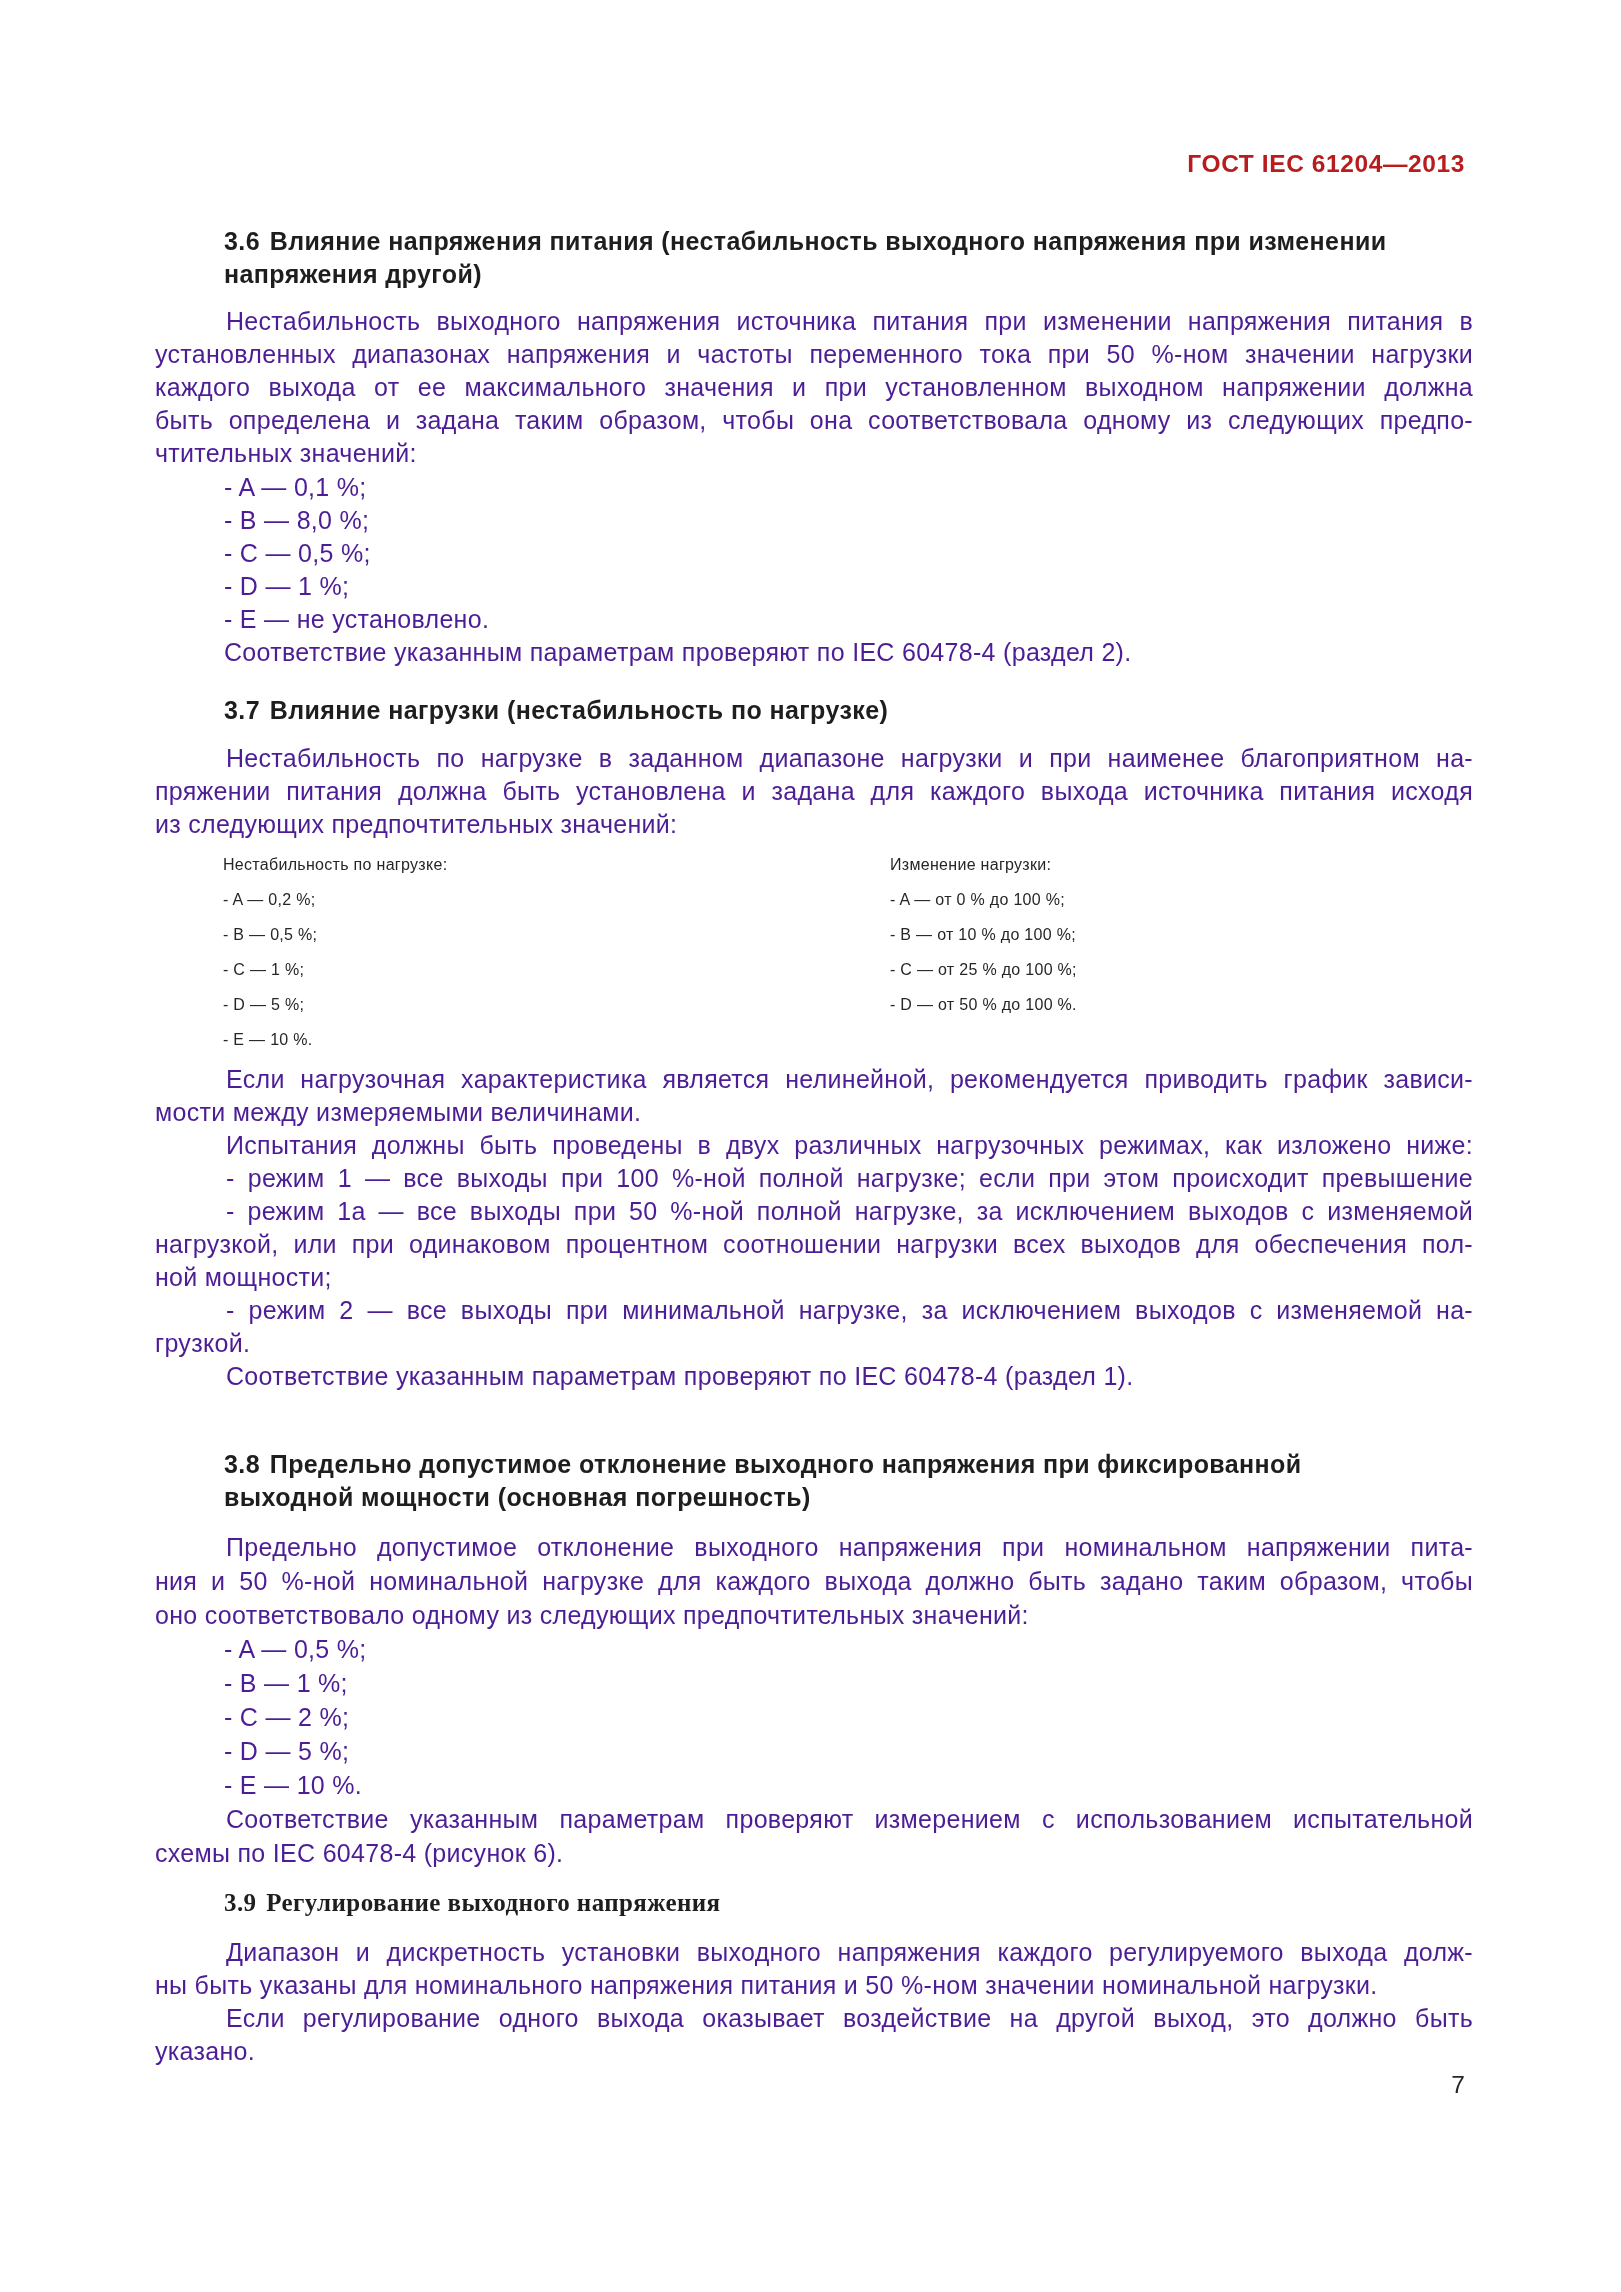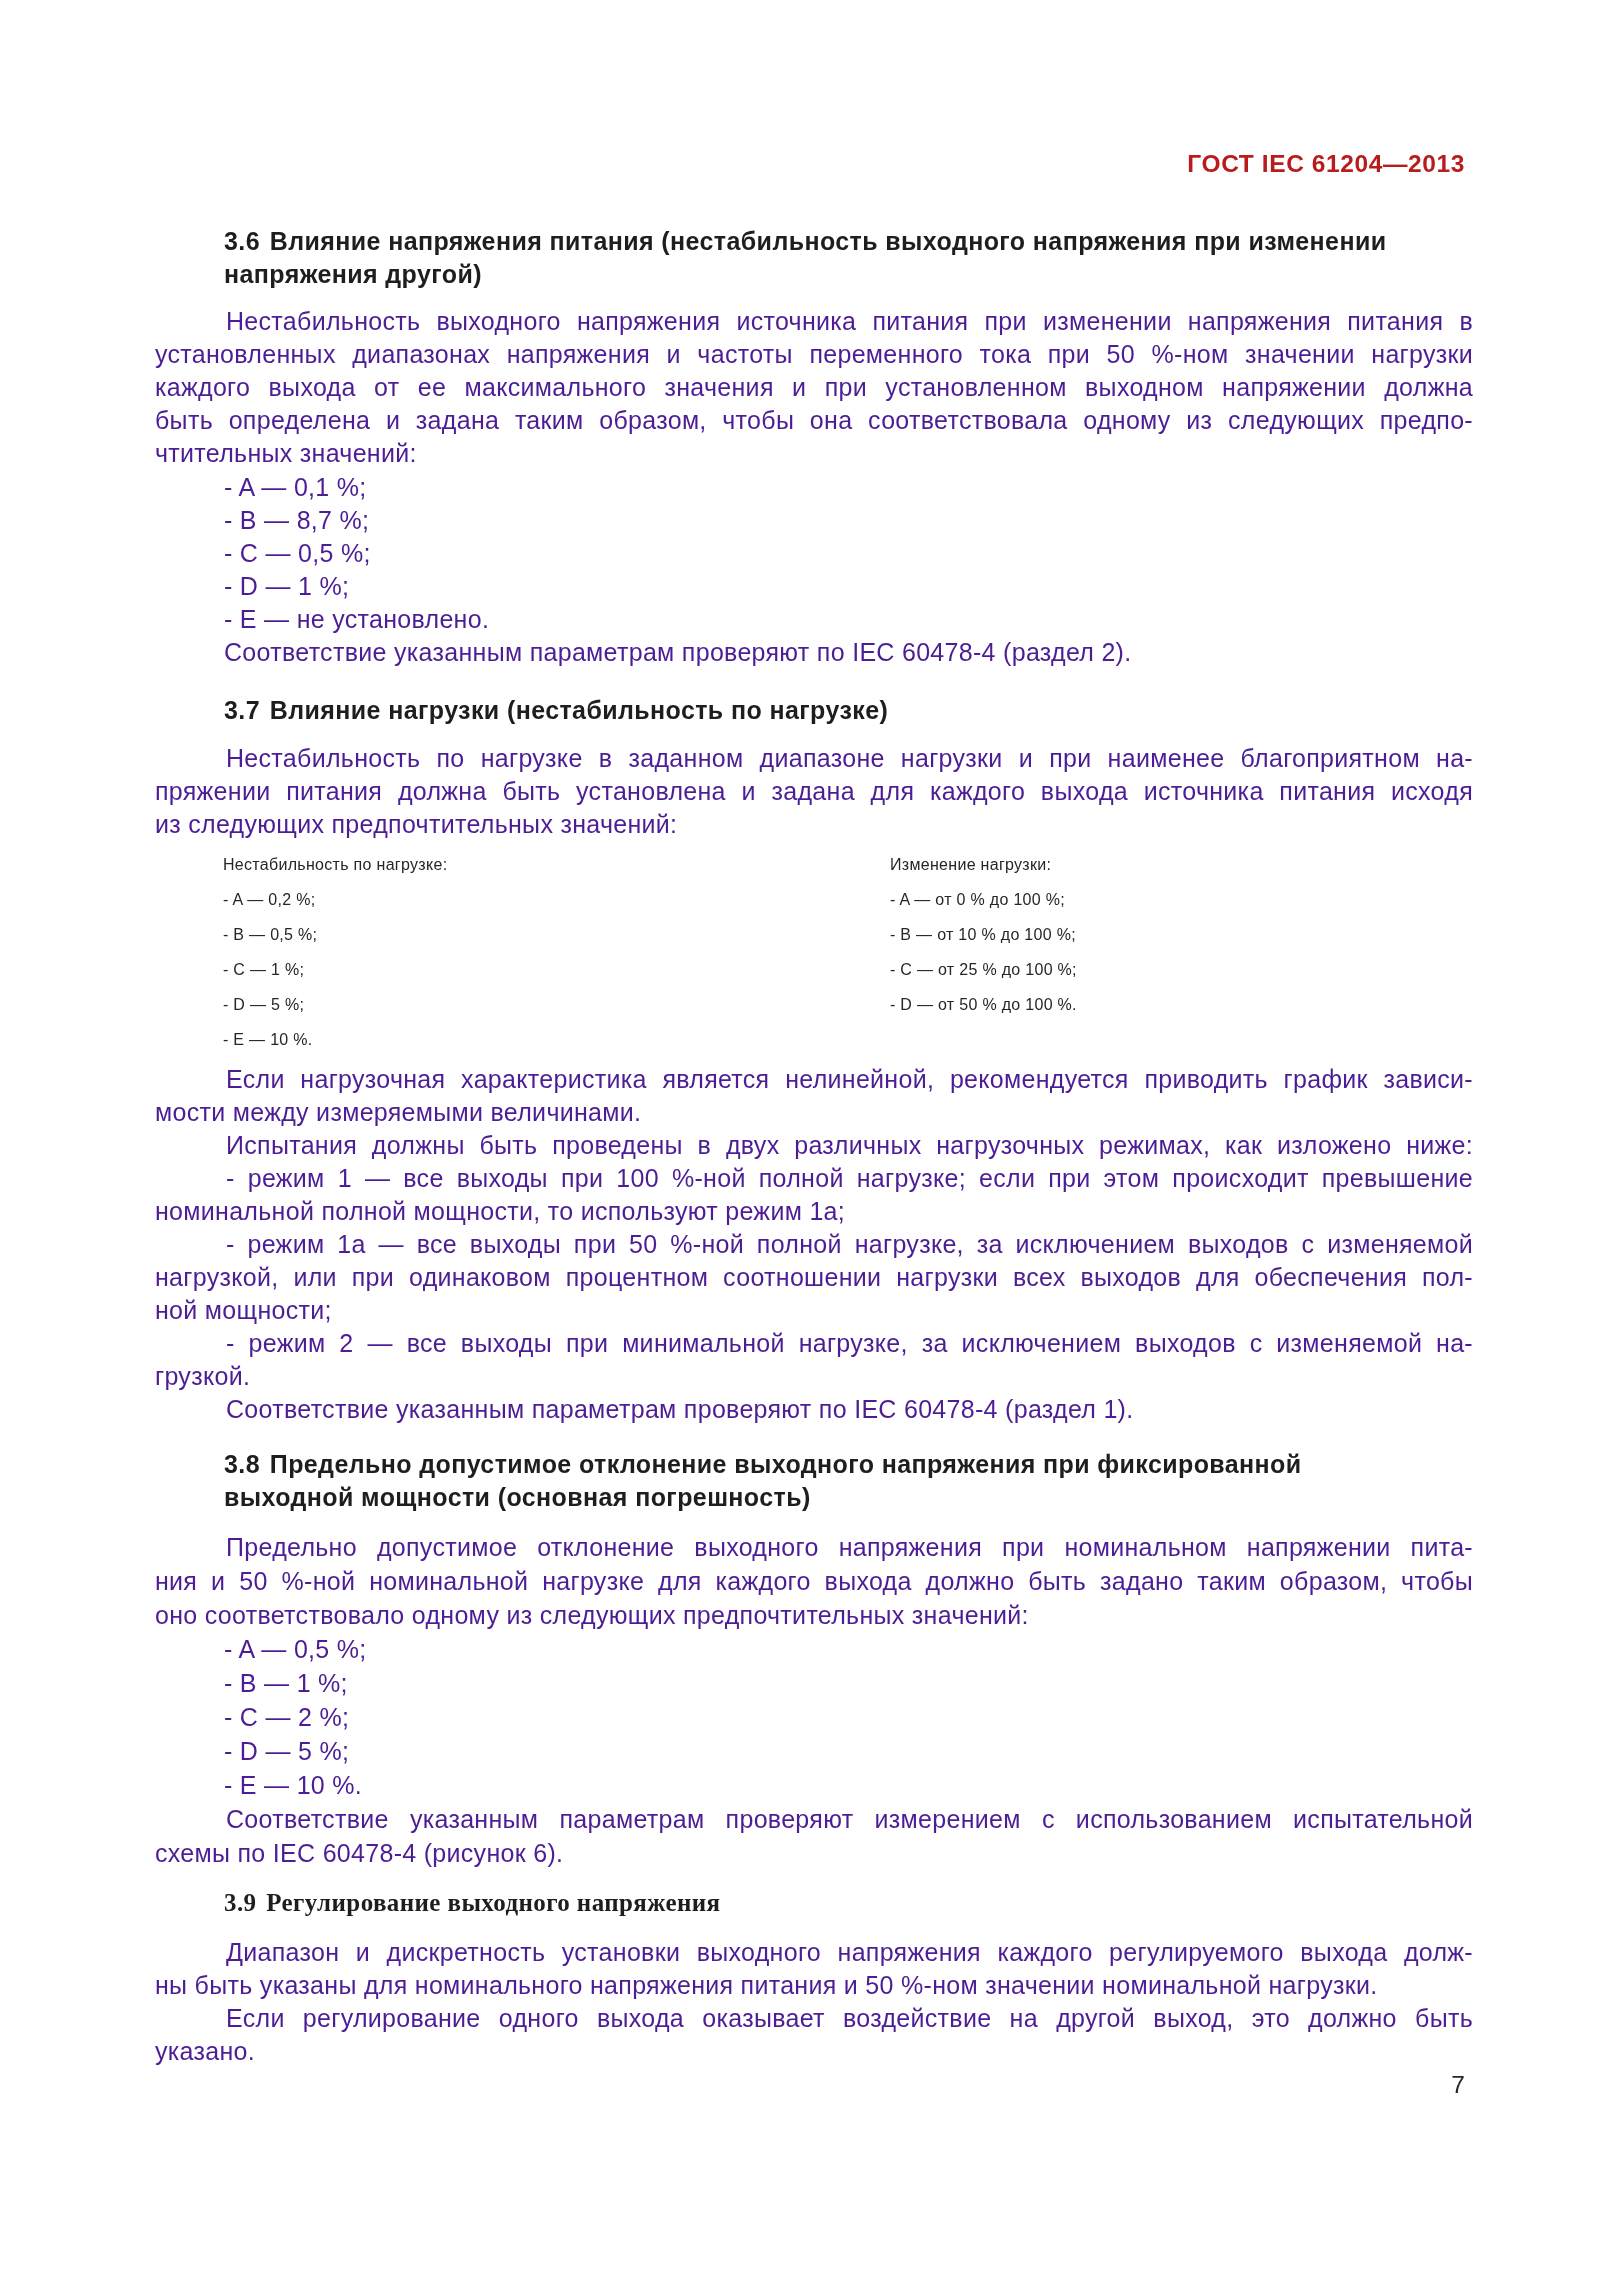--- a/index.html
+++ b/index.html
@@ -41,21 +41,21 @@
 <div class="abs blk" style="top:305px;">
   <div class="ln j ind">Нестабильность выходного напряжения источника питания при изменении напряжения питания в</div>
   <div class="ln j">установленных диапазонах напряжения и частоты переменного тока при 50 %-ном значении нагрузки</div>
   <div class="ln j">каждого выхода от ее максимального значения и при установленном выходном напряжении должна</div>
   <div class="ln j">быть определена и задана таким образом, чтобы она соответствовала одному из следующих предпо-</div>
   <div class="ln">чтительных значений:</div>
 </div>
 
 <div class="abs blk" style="top:471px;">
   <div class="ln ind2">- A — 0,1 %;</div>
-  <div class="ln ind2">- B — 8,7 %;</div>
+  <div class="ln ind2">- B — 8,0 %;</div>
   <div class="ln ind2">- C — 0,5 %;</div>
   <div class="ln ind2">- D — 1 %;</div>
   <div class="ln ind2">- E — не установлено.</div>
   <div class="ln ind2">Соответствие указанным параметрам проверяют по IEC 60478-4 (раздел 2).</div>
 </div>
 
 <div class="abs h" style="top:694px;">
   <div class="ln"><span class="num">3.7</span><span>Влияние нагрузки (нестабильность по нагрузке)</span></div>
 </div>
 
@@ -81,21 +81,20 @@
     <div class="ln">- C — от 25 % до 100 %;</div>
     <div class="ln">- D — от 50 % до 100 %.</div>
   </div>
 </div>
 
 <div class="abs blk" style="top:1063px;">
   <div class="ln j ind" style="height:33px;line-height:33px;">Если нагрузочная характеристика является нелинейной, рекомендуется приводить график зависи-</div>
   <div class="ln" style="height:33px;line-height:33px;">мости между измеряемыми величинами.</div>
   <div class="ln j ind" style="height:33px;line-height:33px;">Испытания должны быть проведены в двух различных нагрузочных режимах, как изложено ниже:</div>
   <div class="ln j ind" style="height:33px;line-height:33px;">- режим 1 — все выходы при 100 %-ной полной нагрузке; если при этом происходит превышение</div>
-  <div class="ln" style="height:33px;line-height:33px;">номинальной полной мощности, то используют режим 1а;</div>
   <div class="ln j ind" style="height:33px;line-height:33px;">- режим 1а — все выходы при 50 %-ной полной нагрузке, за исключением выходов с изменяемой</div>
   <div class="ln j" style="height:33px;line-height:33px;">нагрузкой, или при одинаковом процентном соотношении нагрузки всех выходов для обеспечения пол-</div>
   <div class="ln" style="height:33px;line-height:33px;">ной мощности;</div>
   <div class="ln j ind" style="height:33px;line-height:33px;">- режим 2 — все выходы при минимальной нагрузке, за исключением выходов с изменяемой на-</div>
   <div class="ln" style="height:33px;line-height:33px;">грузкой.</div>
   <div class="ln ind" style="height:33px;line-height:33px;">Соответствие указанным параметрам проверяют по IEC 60478-4 (раздел 1).</div>
 </div>
 
 <div class="abs h" style="top:1448px;">
   <div class="ln"><span class="num">3.8</span><span>Предельно допустимое отклонение выходного напряжения при фиксированной</span></div>

